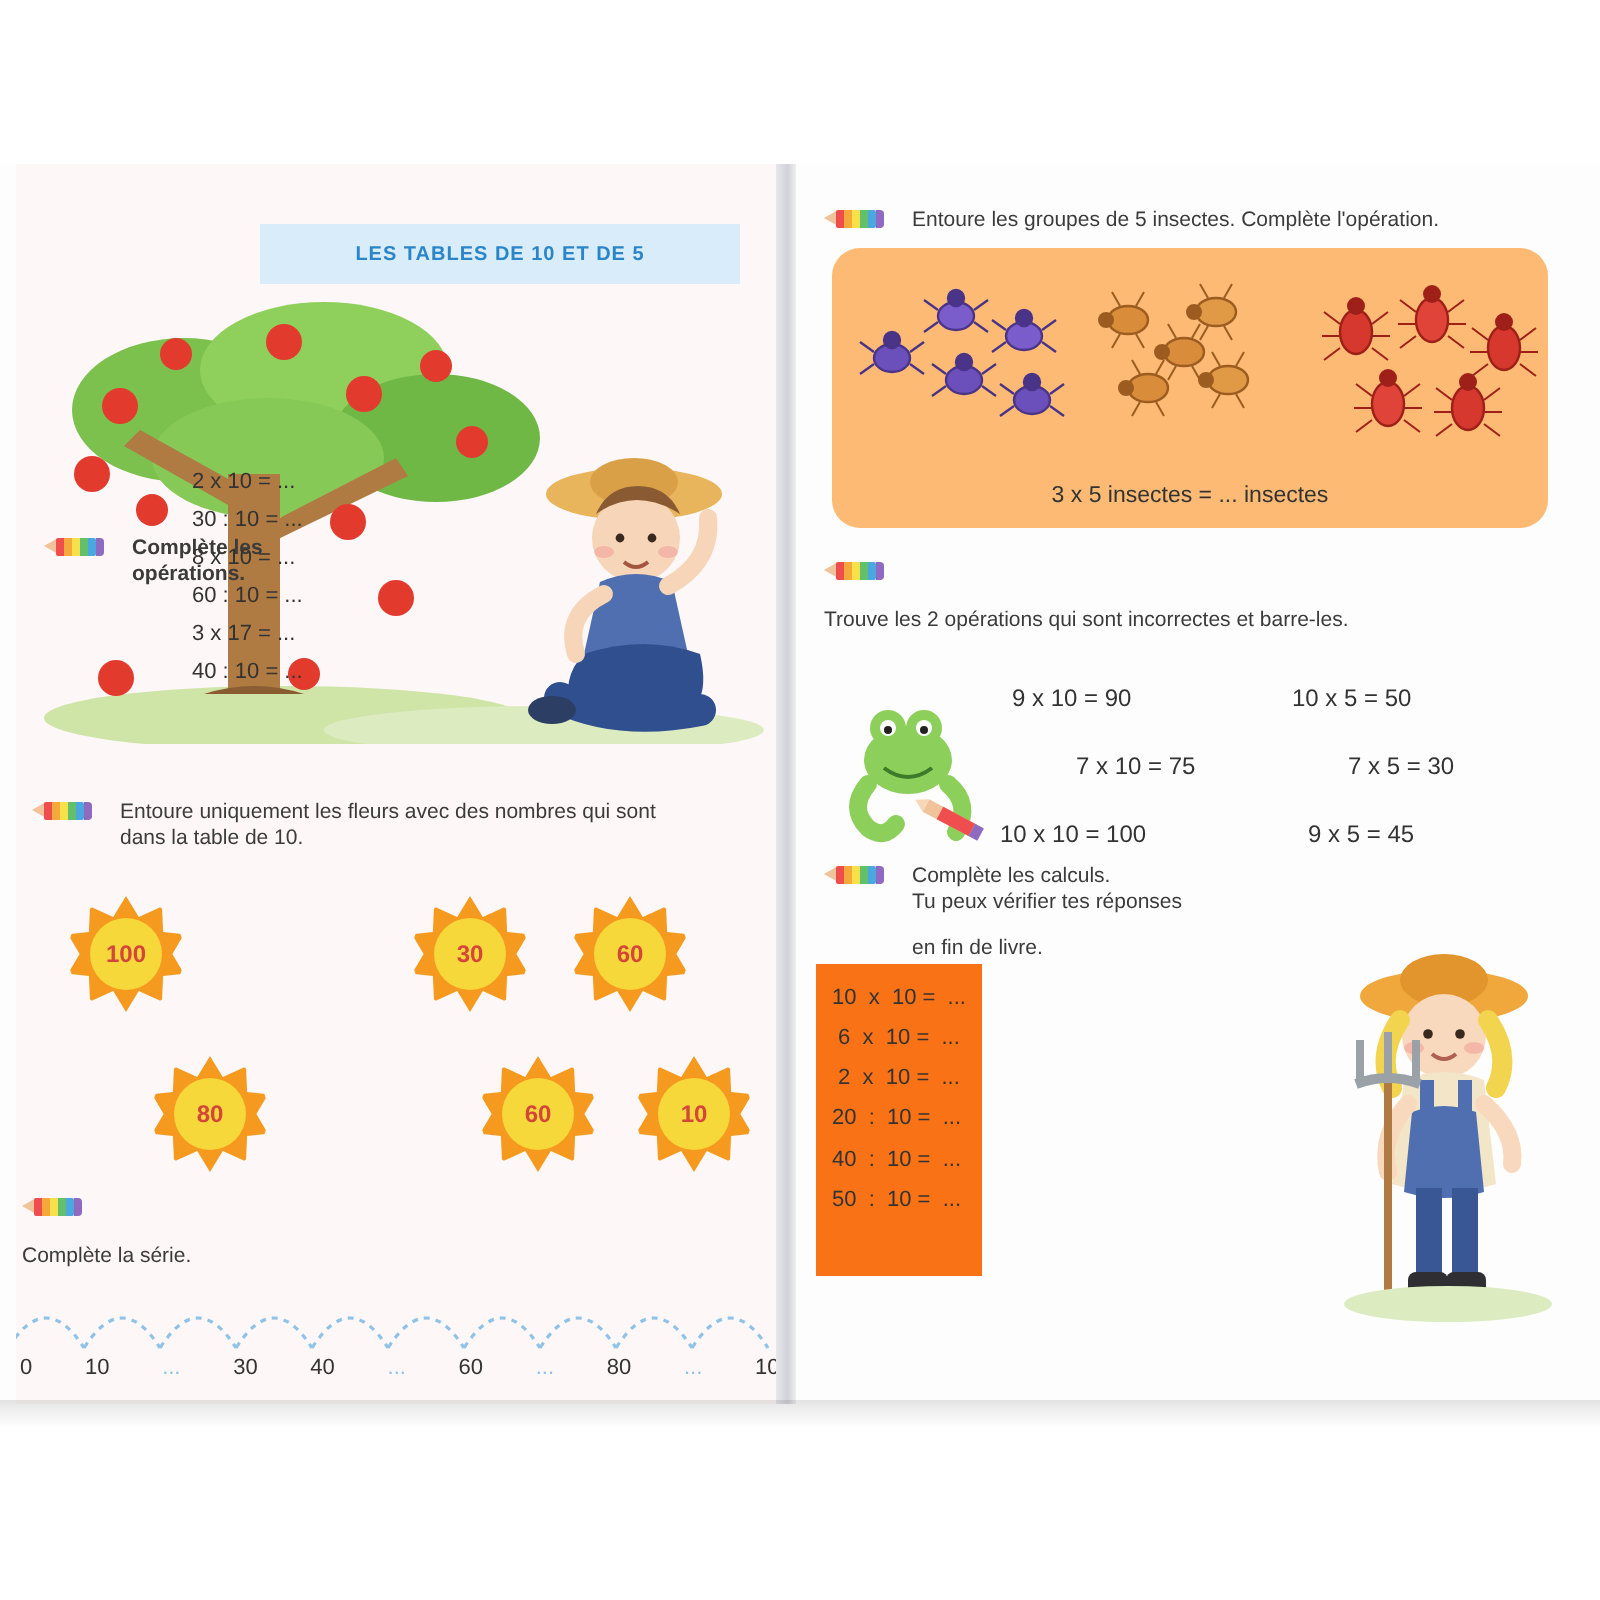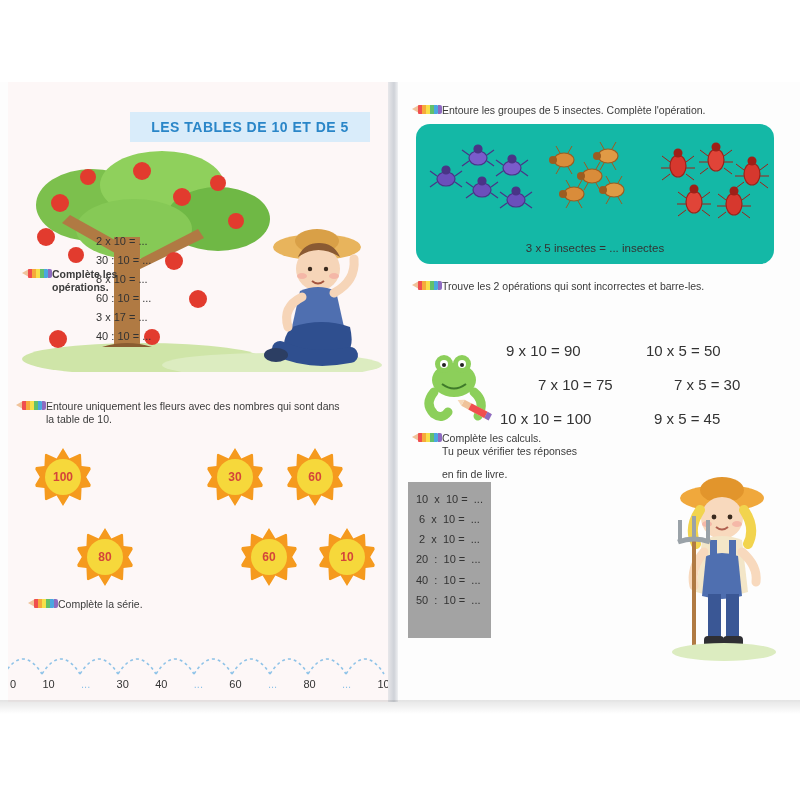--- a/index.html
+++ b/index.html
@@ -47,21 +47,21 @@
   
   .title-banner {
     position: absolute;
     left: 122px; top: 30px;
     width: 240px; height: 30px;
     background: #d9ecfa;
     display: flex; align-items: center; justify-content: center;
   }
   .title-banner span {
     color: #2a86c8;
-    font-size: 14px;
+    font-size: 10px;
     font-weight: bold;
     letter-spacing: .5px;
   }
 
   
   .pencil {
     position: relative;
     width: 30px; height: 9px;
     display: inline-block;
     vertical-align: middle;
@@ -81,21 +81,21 @@
   }
   .pencil .eraser {
     position: absolute; right: 0; top: 0;
     width: 4px; height: 9px; background: #8e6bc0; border-radius: 0 2px 2px 0;
   }
 
   .instr {
     position: absolute;
     display: flex;
     align-items: flex-start;
-    gap: 0;
+    gap: 14px;
     font-size: 10.5px;
     color: #3b3b3b;
     line-height: 1.25;
   }
   .instr .pencil { flex: 0 0 auto; margin-top: 1px; }
 
   
   .tree-scene {
     position: absolute; left: 14px; top: 55px;
     width: 370px; height: 235px;
@@ -136,42 +136,42 @@
     display: flex; justify-content: space-between;
     padding: 0 2px;
     font-size: 11px; color: #333;
   }
   .numline .labels span.dots { color: #8fc3e8; }
 
   
   .insect-box {
     position: absolute; left: 18px; top: 42px;
     width: 358px; height: 140px;
-    background: #14b8a6;
+    background: #fdba74;
     border-radius: 14px;
   }
   .insect-eq {
     position: absolute; left: 0; bottom: 10px;
     width: 100%; text-align: center;
     font-size: 11.5px; color: #333;
   }
   .ops-grid-2 {
     position: absolute; left: 100px; top: 258px;
     width: 280px; height: 88px;
-    font-size: 15px; color: #333; text-align: center;
+    font-size: 12px; color: #333; text-align: center;
   }
   .ops-grid-2 .row { position: absolute; white-space: nowrap; }
 
   .calc-table {
     position: absolute; left: 10px; top: 400px;
     width: 250px; height: 156px;
     display: flex; gap: 6px;
   }
   .calc-col {
-    background: #a3a3a3;
+    background: #f97316;
     padding: 7px 8px;
     font-size: 11px; color: #333;
     line-height: 1.83;
   }
   .calc-col .crow { white-space: pre; }
 
   .scene-farmer { position: absolute; right: 6px; top: 388px; width: 120px; height: 200px; }
   .scene-frog { position: absolute; left: 20px; top: 258px; width: 80px; height: 90px; }
 </style>
 </head>
@@ -282,21 +282,21 @@
         <div class="flower" style="left:222px; top:88px;">
           <div class="petals"></div>
           <div class="center">60</div>
         </div>
         <div class="flower" style="left:300px; top:88px;">
           <div class="petals"></div>
           <div class="center">10</div>
         </div>
       </div>
 
-      <div class="instr" style="left:20px; top:516px;">
+      <div class="instr" style="left:3px; top:516px;flex-direction:column;">
         <span class="pencil">
           <span class="tip"></span>
             <span class="body"></span>
             <span class="eraser"></span>
         </span>
         <span>Complète la série.</span>
       </div>
 
       <div class="numline">
         <div class="arcs">
@@ -427,21 +427,21 @@
             <g transform="translate(318,80)">
               <ellipse rx="8" ry="11" fill="#d6382e" stroke="#9e2018" stroke-width="1.2"></ellipse>
               <circle cx="0" cy="-13" r="4.5" fill="#9e2018"></circle>
               <path d="M-8 -4 L-16 -10 M-8 2 L-17 2 M-8 8 L-16 14 M8 -4 L16 -10 M8 2 L17 2 M8 8 L16 14" stroke="#9e2018" fill="none"></path>
             </g>
           </g>
         </svg>
         <div class="insect-eq">3 x 5 insectes = ... insectes</div>
       </div>
 
-      <div class="instr" style="left:14px; top:198px; width:350px;">
+      <div class="instr" style="left:14px; top:198px; width:350px;flex-direction:column;">
         <span class="pencil">
           <span class="tip"></span>
             <span class="body"></span>
             <span class="eraser"></span>
         </span>
         <span>Trouve les 2 opérations qui sont incorrectes et barre-les.</span>
       </div>
 
       <div class="scene-frog">
         <svg width="80" height="90" viewBox="0 0 80 90" xmlns="http://www.w3.org/2000/svg">

